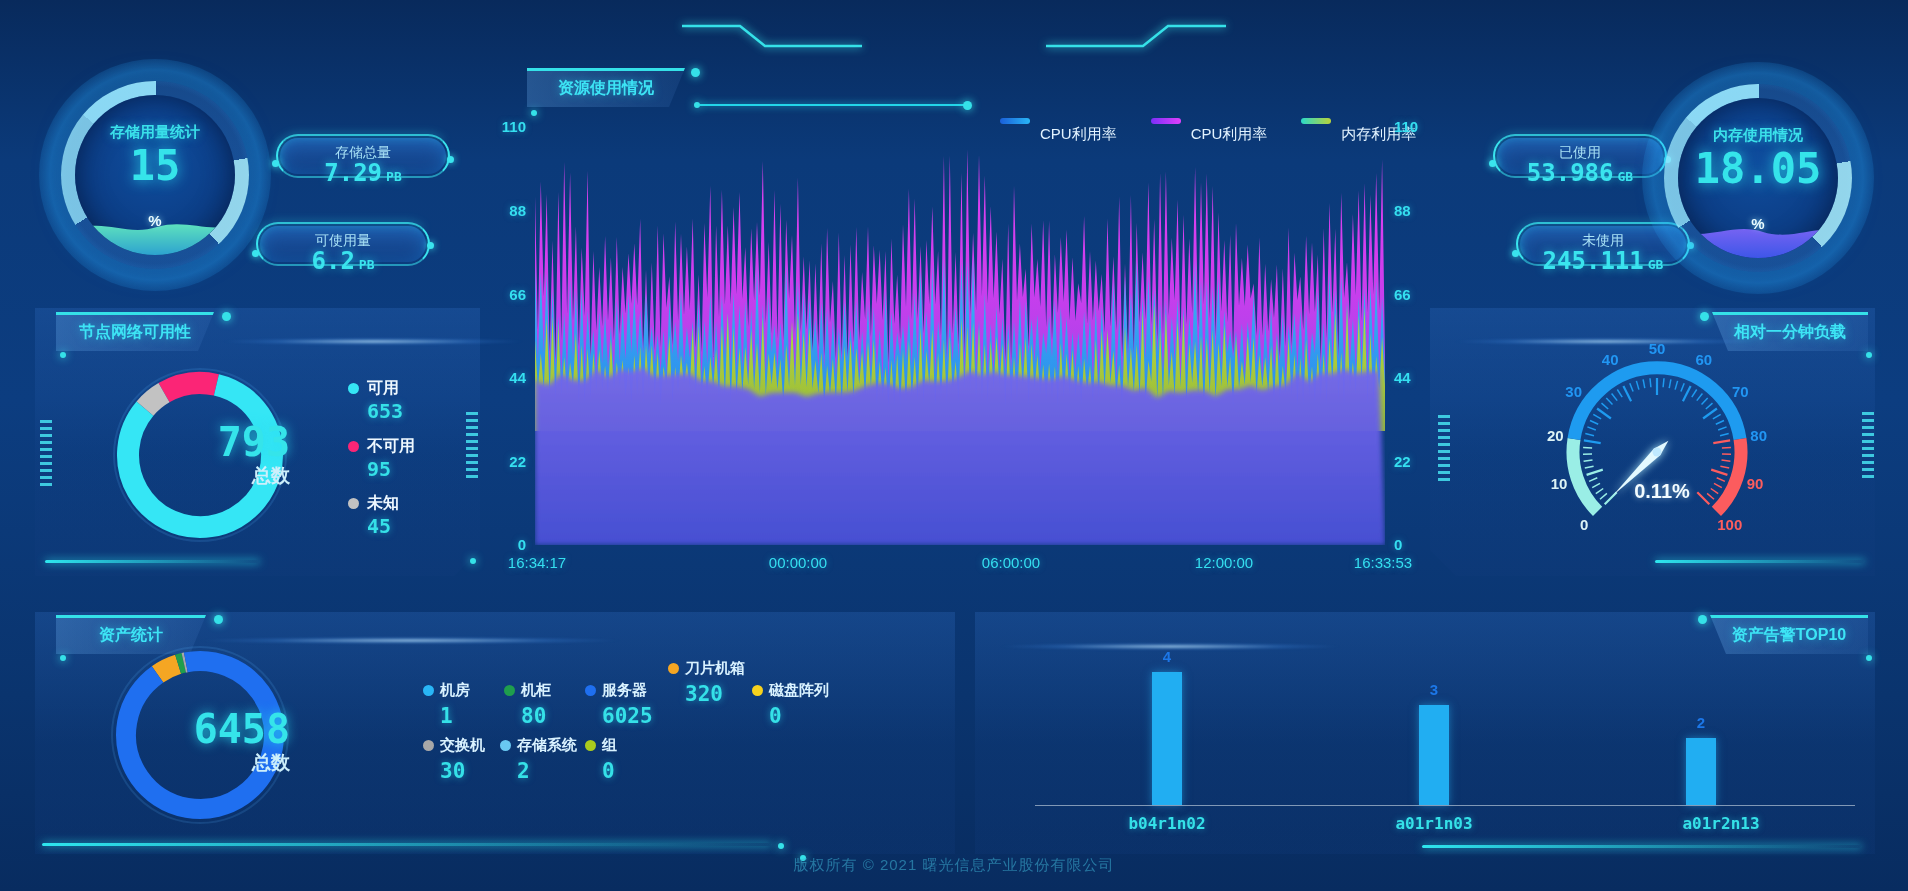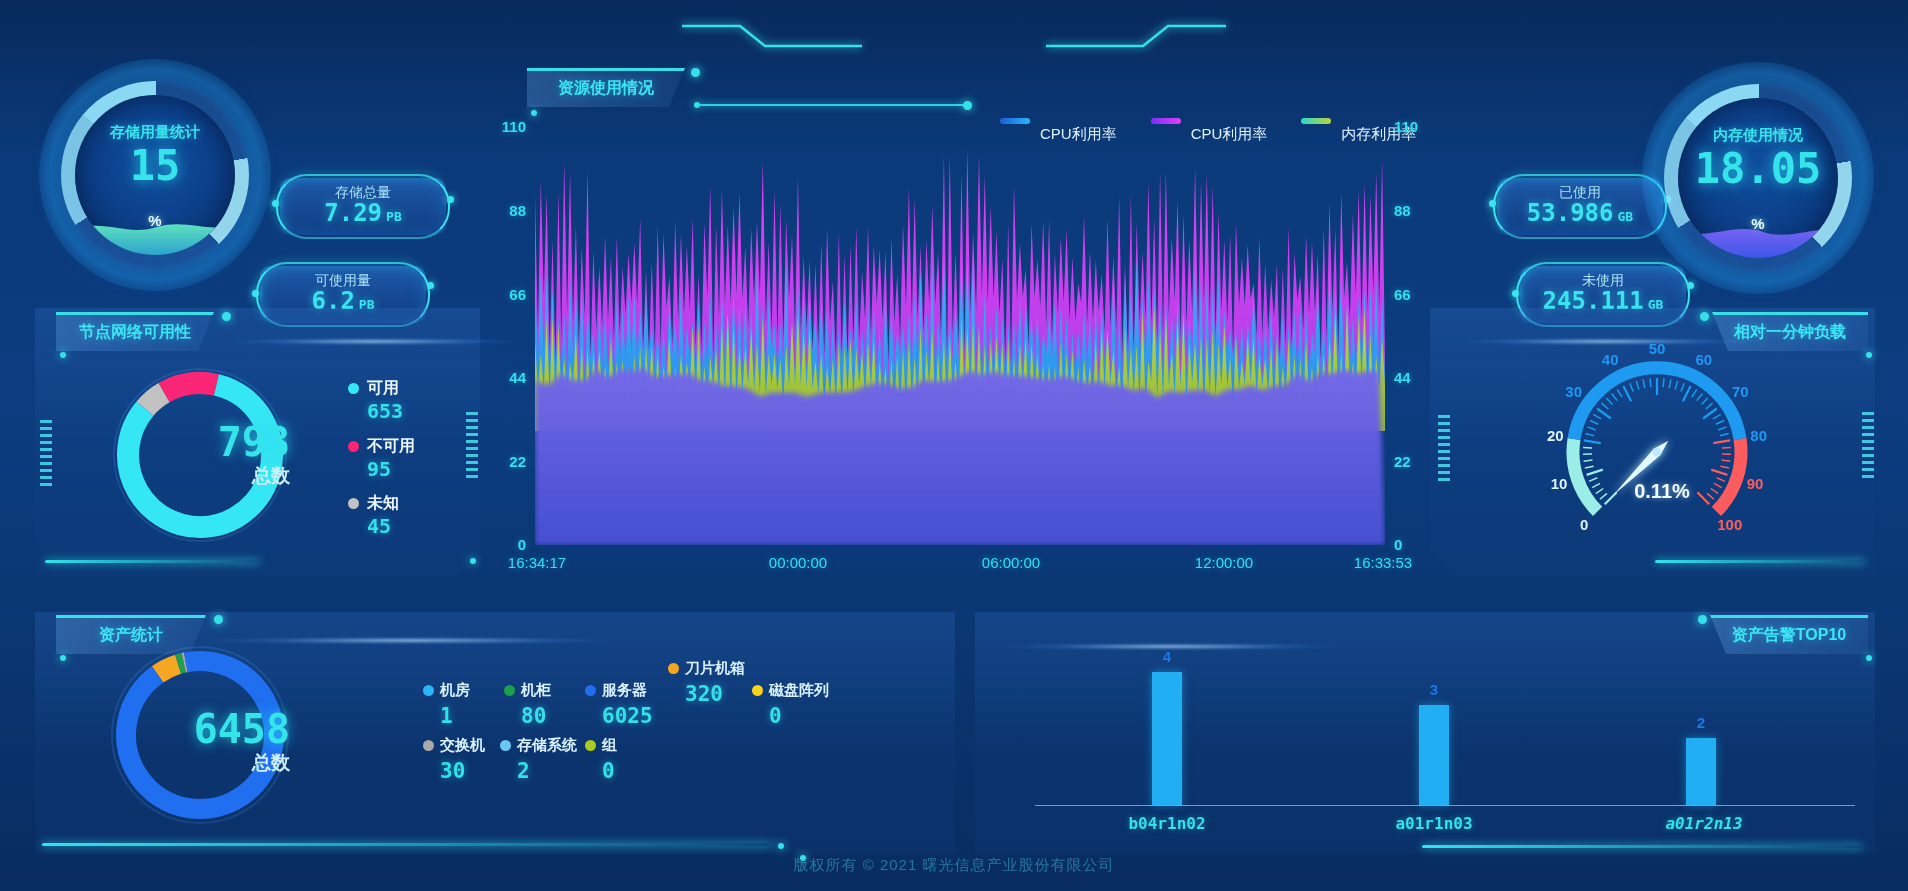--- a/index.html
+++ b/index.html
@@ -20,23 +20,23 @@
   .cgauge .inner{position:absolute;inset:20px;border-radius:50%;overflow:hidden;
     background:radial-gradient(circle at 50% 40%,#0f4d9e 0%,#0c3f88 55%,#0a336f 100%);
     box-shadow:inset 0 0 28px rgba(6,30,75,.9);display:flex;flex-direction:column;align-items:center;}
   .cgauge .gtitle{margin-top:28px;font-size:15px;font-weight:bold;color:#3ae0ea;text-shadow:0 0 8px rgba(40,210,235,.6);}
   .cgauge .gval{margin-top:2px;font:bold 42px "DejaVu Sans Mono",monospace;color:#35e4ea;
     text-shadow:0 0 14px rgba(40,220,240,.85);line-height:1.05;}
   .cgauge .gunit{position:absolute;bottom:26px;width:100%;text-align:center;font-size:15px;font-weight:bold;
     color:#eafcff;z-index:3;text-shadow:0 0 6px rgba(160,240,255,.8);}
   .cgauge svg.wave{position:absolute;bottom:-2px;left:0;width:100%;height:48px;z-index:2;}
   
-  .pill{position:absolute;width:166px;height:57px;border-radius:11px;text-align:center;
+  .pill{position:absolute;width:166px;height:36px;border-radius:19px;text-align:center;
     background:linear-gradient(180deg,rgba(32,92,172,.9),rgba(16,60,130,.92));
-    box-shadow:inset 0 0 18px rgba(30,140,230,.4);margin-top:40px;}
+    box-shadow:inset 0 0 18px rgba(30,140,230,.4);}
   .pill::before{content:"";position:absolute;inset:-4px;border-radius:31px;border:2px solid transparent;
     border-left-color:#3ae4ee;border-top-color:rgba(58,228,238,.75);filter:drop-shadow(0 0 4px #2bd8e8);}
   .pill::after{content:"";position:absolute;inset:-4px;border-radius:31px;border:2px solid transparent;
     border-right-color:#3ae4ee;border-bottom-color:rgba(58,228,238,.55);}
   .pill .plabel{padding-top:6px;font-size:14px;color:#a9e2f6;}
   .pill .pval{font:bold 24px "DejaVu Sans Mono",monospace;color:#3ae4ee;line-height:22px;
     text-shadow:0 0 8px rgba(40,220,235,.7);}
   .pill .punit{font-size:13px;margin-left:4px;font-weight:bold;}
   .pill .pd{position:absolute;width:7px;height:7px;border-radius:50%;background:#3ae4ee;box-shadow:0 0 7px #3ae4ee;}
   
@@ -443,19 +443,19 @@
   <div class="flare" style="left:1000px;top:643px;width:340px"></div>
   <div id="bars">
       <div class="bar" style="left: 117px; top: 32px; height: 133px; background: rgb(33, 174, 242);"></div>
       <div class="bar-val" style="left: 92px; top: 8px; color: rgb(28, 119, 232);">4</div>
       <div class="bar-cat" style="left: 62px; top: 174px;">b04r1n02</div>
       <div class="bar" style="left: 384px; top: 65px; height: 100px; background: rgb(33, 174, 242);"></div>
       <div class="bar-val" style="left: 359px; top: 41px; color: rgb(28, 119, 232);">3</div>
       <div class="bar-cat" style="left: 329px; top: 174px;">a01r1n03</div>
       <div class="bar" style="left: 651px; top: 98px; height: 67px; background: rgb(33, 174, 242);"></div>
       <div class="bar-val" style="left: 626px; top: 74px; color: rgb(28, 119, 232);">2</div>
-      <div class="bar-cat" style="left: 599px; top: 174px; font-style: italic;">a01r2n13</div>
+      <div class="bar-cat" style="left: 616px; top: 174px;">a01r2n13</div>
     </div>
   <div class="baseline" style="left:1035px;top:805px;width:820px"></div>
   <div class="bline" style="left:1422px;top:845px;width:440px"></div>
 
   <div class="footer">版权所有 © 2021 曙光信息产业股份有限公司</div>
 </div>
 
 </body></html>

